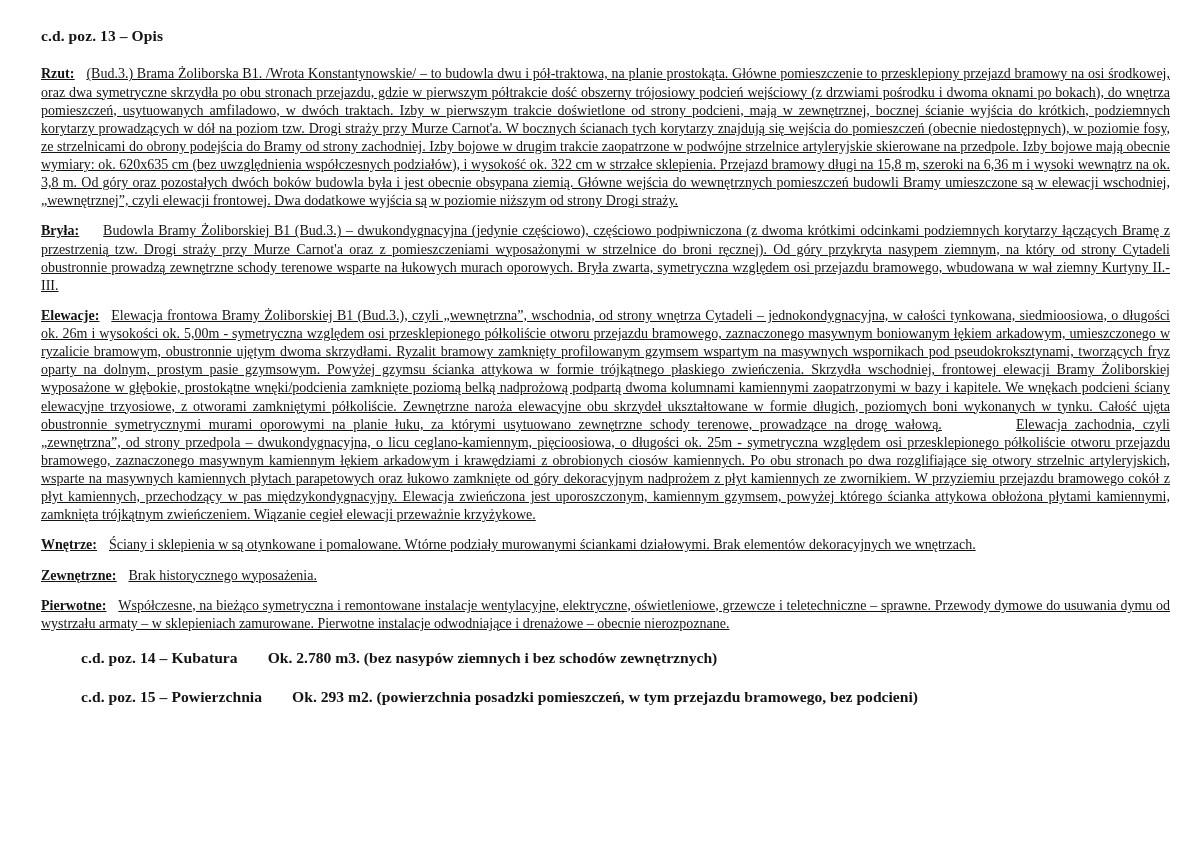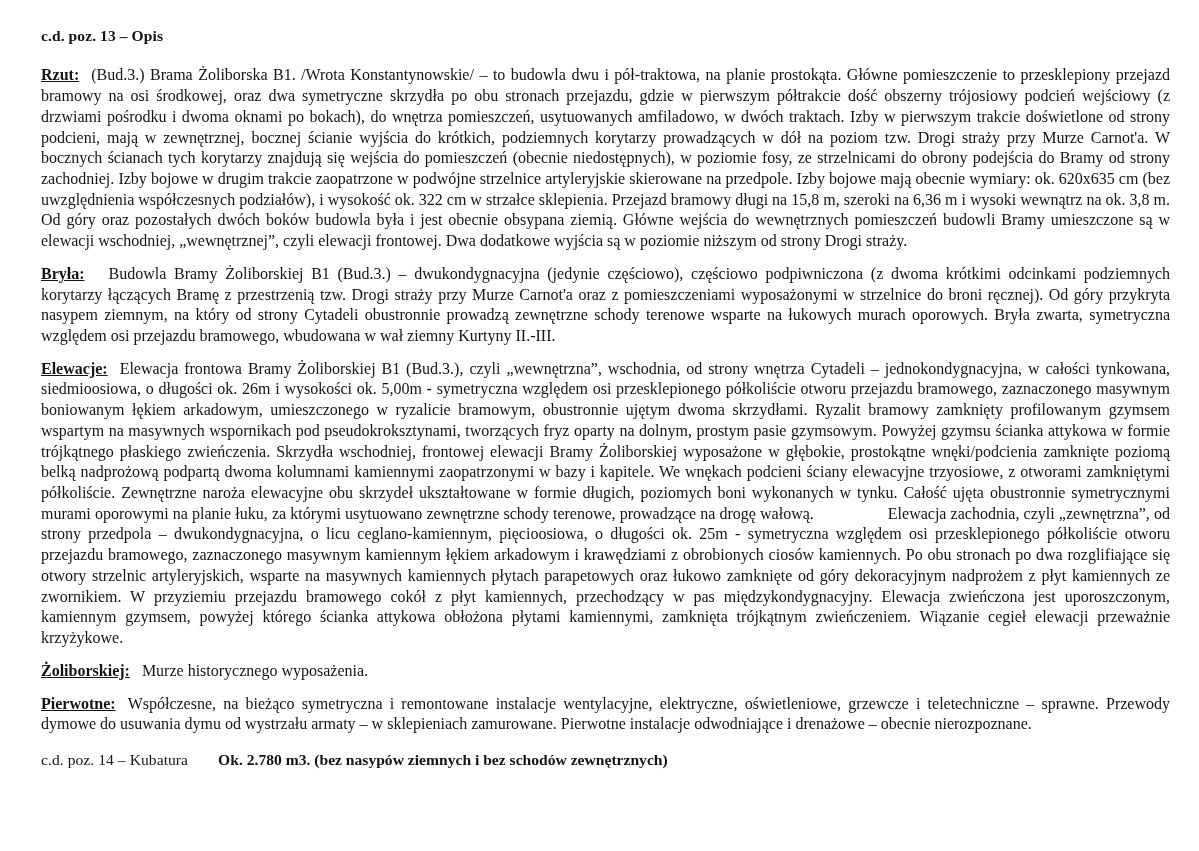--- a/index.html
+++ b/index.html
@@ -28,26 +28,27 @@
   
   .poz-heading {
     font-size: 15.5px;
     font-weight: bold;
     line-height: 1.25;
     margin: 0 0 20px 0;
     letter-spacing: 0.1px;
   }
   
   .para {
-    font-size: 16px;
+    font-size: 14px;
     line-height: 1.295;
     text-align: justify;
     text-justify: inter-word;
     margin: 12px 0 11px 0;
     hyphens: none;
+    text-decoration: underline;
   }
   .para .lead {
     font-weight: bold;
     text-decoration: underline;
     text-underline-offset: 1px;
     margin-right: 2px;
   }
   .para .gap-sm { display: inline-block; width: 10px; }
   .para .gap-md { display: inline-block; width: 22px; }
   .para .sub-indent { display: inline-block; width: 74px; }
@@ -56,22 +57,23 @@
   .poz-rows {
     margin-top: 16px;
   }
   .poz-row {
     font-size: 15.6px;
     line-height: 1.2;
     margin: 0 0 20px 0;
     white-space: nowrap;
   }
   .poz-row .poz-label {
-    font-weight: normal;
+    font-weight: bold;
     letter-spacing: 0.05px;
+    margin-left: 40px;
   }
   .poz-row .poz-value {
     font-weight: bold;
   }
   .poz-row .sp-2 { display: inline-block; width: 30px; }
 </style>
 </head>
 <body>
 
 <div class="page">
@@ -84,30 +86,36 @@
     </p>
 
     <p class="para">
       <span class="lead">Bryła:</span><span class="gap-md"></span><span>Budowla Bramy Żoliborskiej B1 (Bud.3.) – dwukondygnacyjna (jedynie częściowo), częściowo podpiwniczona (z dwoma krótkimi odcinkami podziemnych korytarzy łączących Bramę z przestrzenią tzw. Drogi straży przy Murze Carnot'a oraz z pomieszczeniami wyposażonymi w strzelnice do broni ręcznej). Od góry przykryta nasypem ziemnym, na który od strony Cytadeli obustronnie prowadzą zewnętrzne schody terenowe wsparte na łukowych murach oporowych. Bryła zwarta, symetryczna względem osi przejazdu bramowego, wbudowana w wał ziemny Kurtyny II.-III.</span>
     </p>
 
     <p class="para">
       <span class="lead">Elewacje:</span><span class="gap-sm"></span><span>Elewacja frontowa Bramy Żoliborskiej B1  (Bud.3.), czyli „wewnętrzna”, wschodnia, od strony wnętrza Cytadeli – jednokondygnacyjna, w całości tynkowana, siedmioosiowa, o długości ok. 26m i wysokości ok. 5,00m  - symetryczna względem osi przesklepionego półkoliście otworu przejazdu bramowego, zaznaczonego masywnym boniowanym łękiem arkadowym, umieszczonego w ryzalicie bramowym, obustronnie ujętym dwoma skrzydłami. Ryzalit bramowy zamknięty profilowanym gzymsem wspartym na masywnych wspornikach pod pseudokroksztynami, tworzących fryz oparty na dolnym, prostym pasie gzymsowym. Powyżej gzymsu ścianka attykowa w formie trójkątnego płaskiego zwieńczenia. Skrzydła wschodniej, frontowej elewacji Bramy Żoliborskiej wyposażone w głębokie, prostokątne wnęki/podcienia zamknięte poziomą belką nadprożową podpartą dwoma kolumnami kamiennymi zaopatrzonymi w bazy i kapitele. We wnękach podcieni ściany elewacyjne trzyosiowe, z otworami zamkniętymi półkoliście. Zewnętrzne naroża elewacyjne obu skrzydeł ukształtowane w formie długich, poziomych boni wykonanych w tynku. Całość ujęta obustronnie symetrycznymi murami oporowymi na planie łuku, za którymi usytuowano zewnętrzne schody terenowe, prowadzące na drogę wałową.</span><span class="sub-indent"></span><span>Elewacja zachodnia, czyli „zewnętrzna”, od strony przedpola – dwukondygnacyjna, o licu ceglano-kamiennym, pięcioosiowa, o długości ok. 25m - symetryczna względem osi przesklepionego półkoliście otworu przejazdu bramowego, zaznaczonego masywnym kamiennym łękiem arkadowym i krawędziami z obrobionych ciosów kamiennych. Po obu stronach po dwa rozglifiające się otwory strzelnic artyleryjskich, wsparte na masywnych kamiennych płytach parapetowych oraz łukowo zamknięte od góry dekoracyjnym nadprożem z płyt kamiennych ze zwornikiem. W przyziemiu przejazdu bramowego cokół z płyt kamiennych, przechodzący w pas międzykondygnacyjny. Elewacja zwieńczona jest uporoszczonym, kamiennym gzymsem, powyżej którego ścianka attykowa obłożona płytami kamiennymi, zamknięta trójkątnym zwieńczeniem. Wiązanie cegieł elewacji przeważnie krzyżykowe.</span>
     </p>
 
+    <p class="para">
+      <span class="lead">Wnętrze:</span><span class="gap-sm"></span><span>Ściany i sklepienia w są otynkowane i pomalowane. Wtórne podziały murowanymi ściankami działowymi. Brak elementów dekoracyjnych we wnętrzach.</span>
+    </p>
 
     <p class="para">
-      <span class="lead">Żoliborskiej:</span><span class="gap-sm"></span><span>Murze historycznego wyposażenia.</span>
+      <span class="lead">Zewnętrzne:</span><span class="gap-sm"></span><span>Brak historycznego wyposażenia.</span>
     </p>
 
     <p class="para">
       <span class="lead">Pierwotne:</span><span class="gap-sm"></span><span>Współczesne, na bieżąco symetryczna i remontowane instalacje wentylacyjne, elektryczne, oświetleniowe, grzewcze i teletechniczne – sprawne. Przewody dymowe do usuwania dymu od wystrzału armaty – w sklepieniach zamurowane. Pierwotne instalacje odwodniające i drenażowe – obecnie nierozpoznane.</span>
     </p>
 
     <div class="poz-rows">
       <p class="poz-row">
         <span class="poz-label">c.d. poz. 14 – Kubatura</span><span class="sp-2"></span><span class="poz-value">Ok.  2.780 m3. (bez nasypów ziemnych i bez schodów zewnętrznych)</span>
       </p>
+      <p class="poz-row">
+        <span class="poz-label">c.d. poz. 15 – Powierzchnia</span><span class="sp-2"></span><span class="poz-value">Ok.  293 m2.  (powierzchnia posadzki pomieszczeń, w tym przejazdu bramowego, bez podcieni)</span>
+      </p>
 
     </div>
 
   </div>
 </div>
 
 </body></html>

